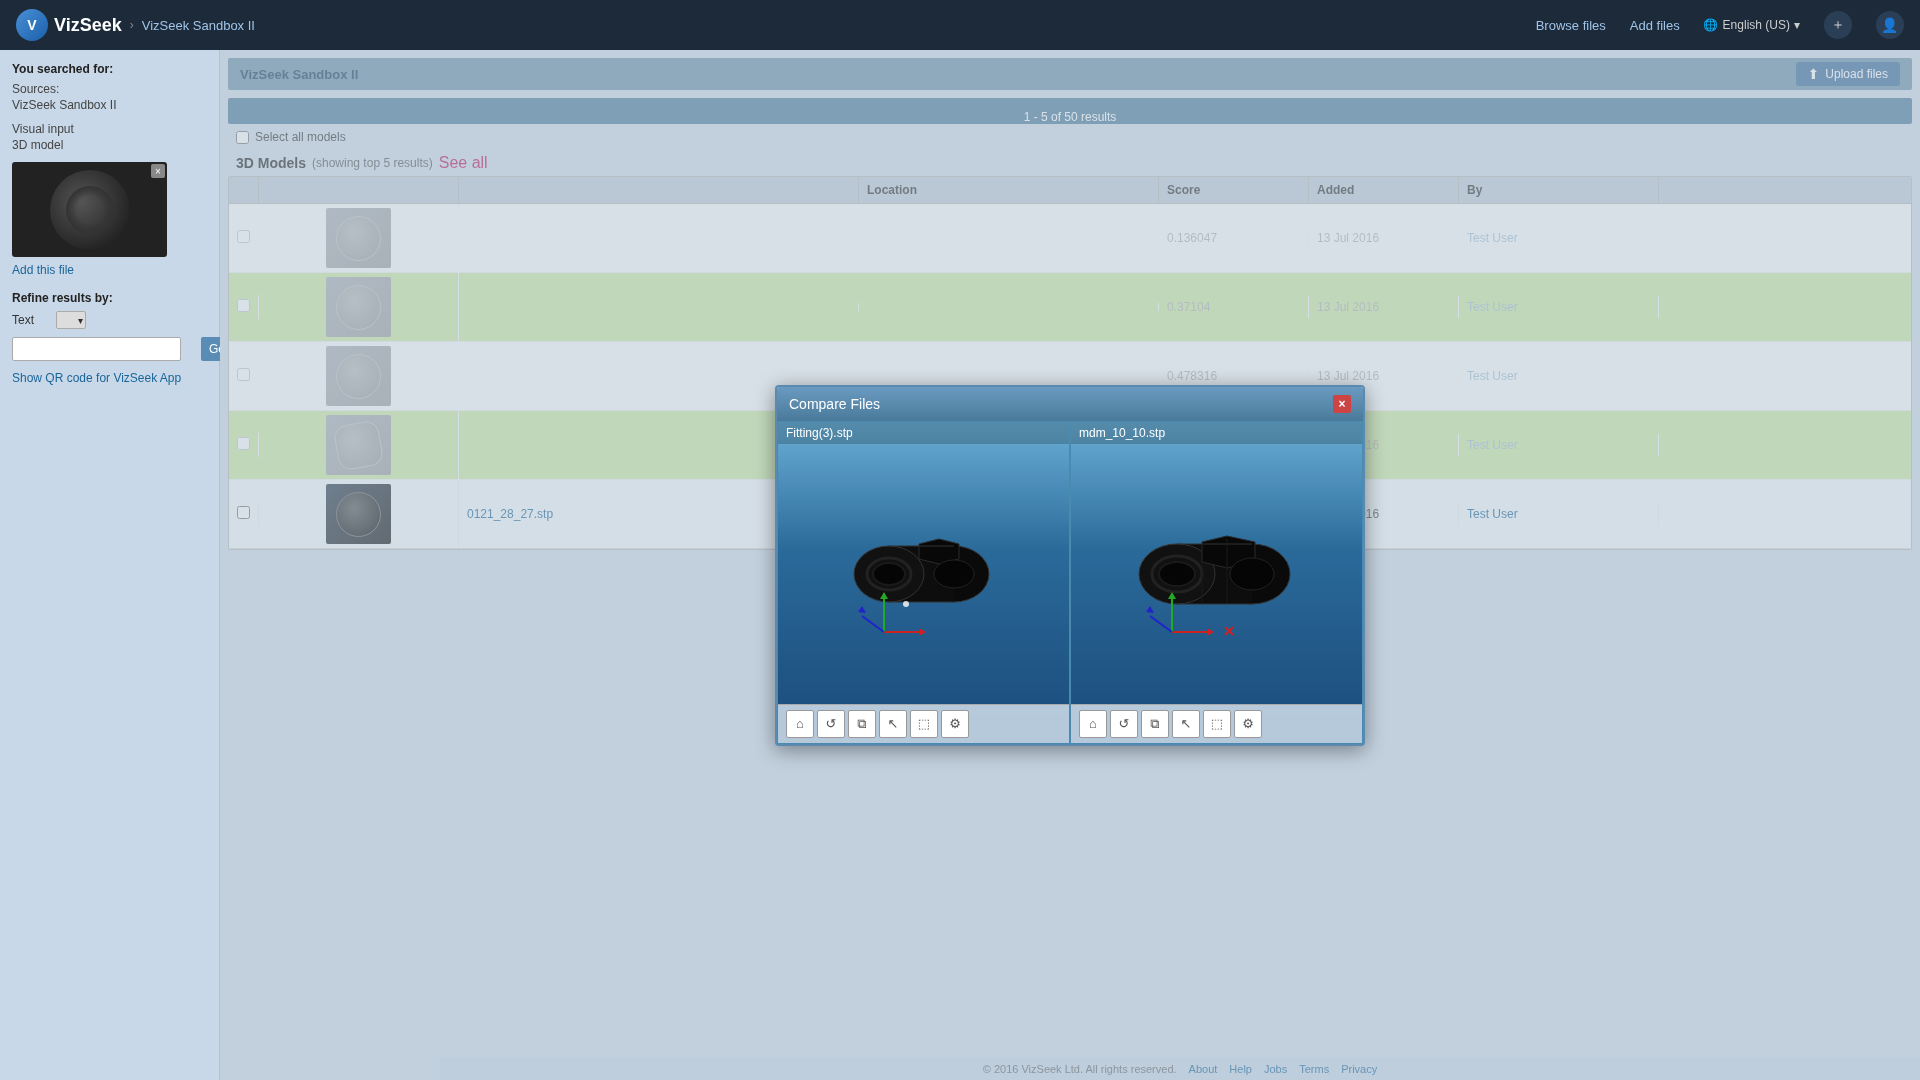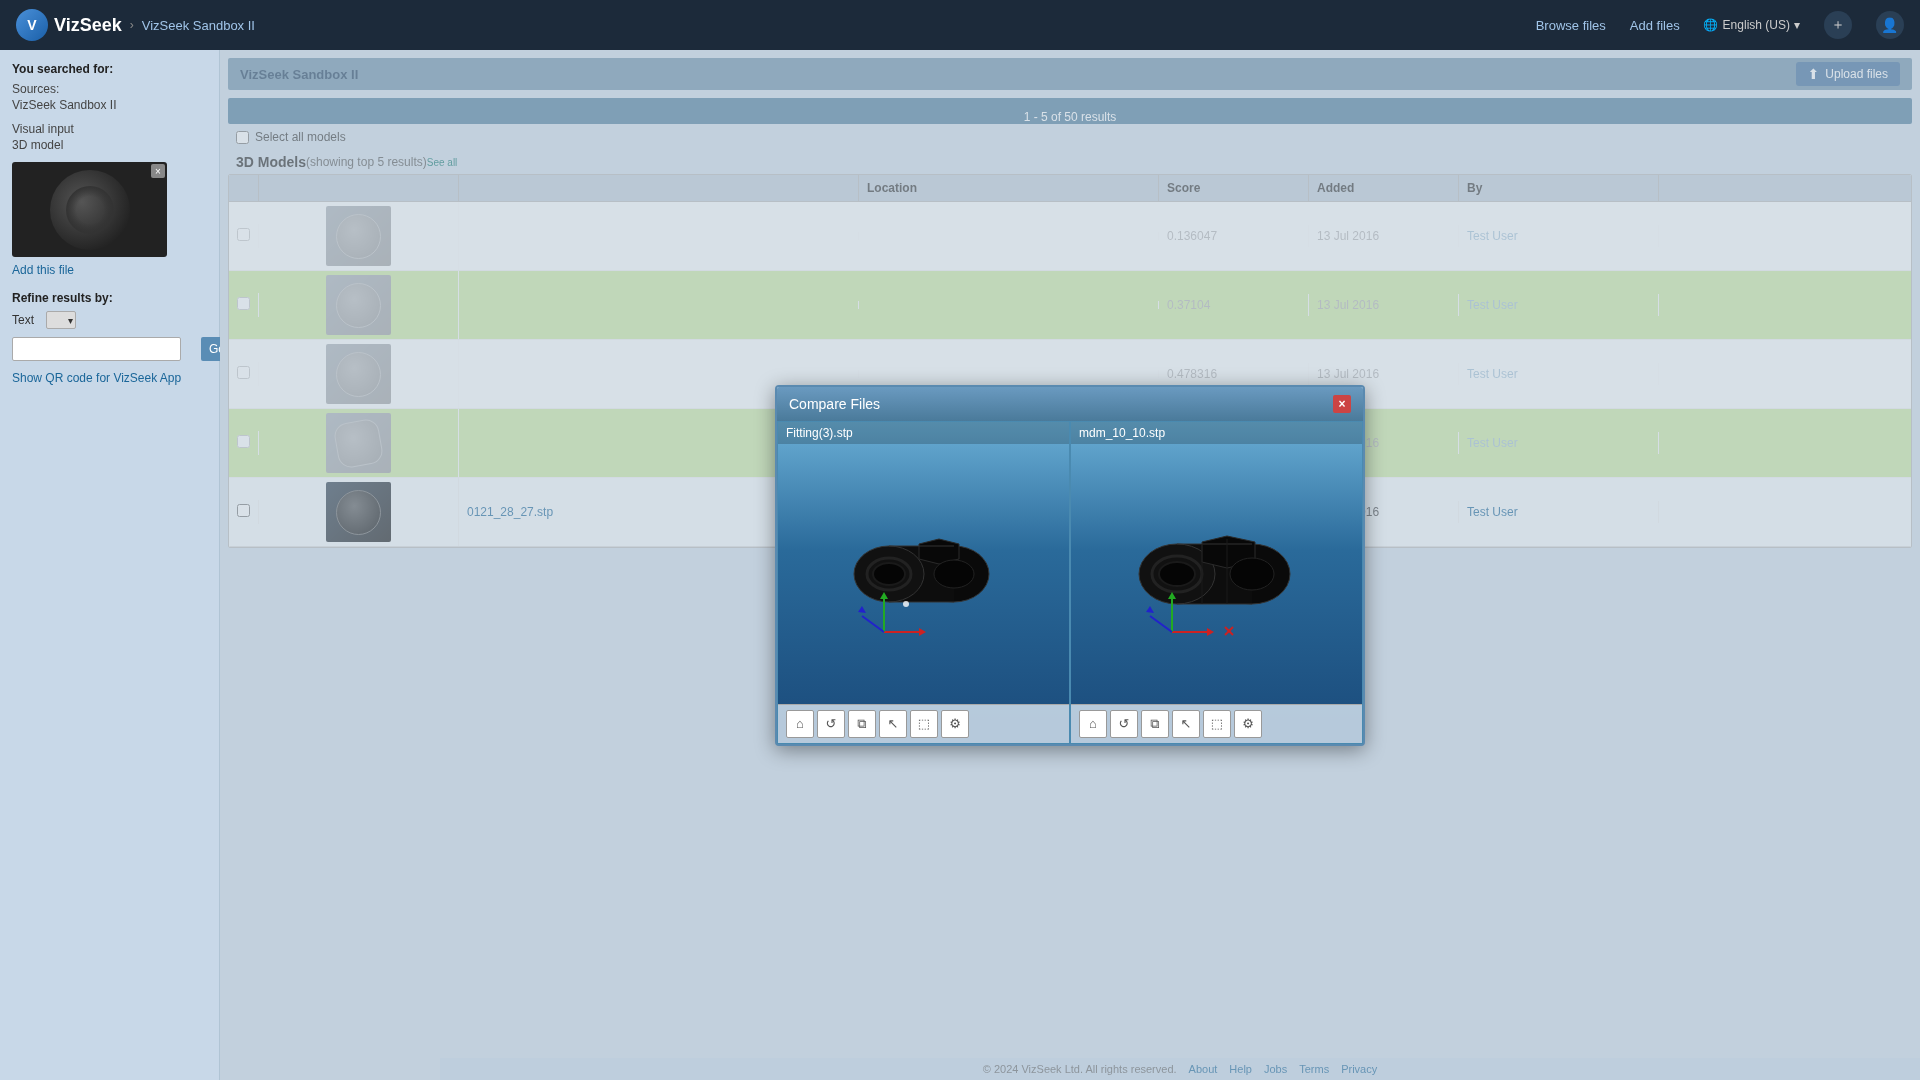--- a/index.html
+++ b/index.html
@@ -98,21 +98,21 @@
       content: '';
       position: absolute;
       top: 20%; left: 20%;
       width: 60%; height: 60%;
       background: radial-gradient(circle, transparent 40%, #333 70%);
       border-radius: 50%;
     }
     .add-file-link { color: #1a6699; font-size: 12px; cursor: pointer; margin-bottom: 14px; display: block; }
     .refine-title { font-size: 12px; font-weight: bold; color: #222; margin-bottom: 6px; }
     .text-filter-row {
-      display: flex; align-items: center; gap: 12px; margin-bottom: 8px;
+      display: flex; align-items: center; gap: 22px; margin-bottom: 8px;
     }
     .text-filter-label { font-size: 12px; color: #333; }
     .text-filter-dropdown {
       width: 30px; height: 18px; background: #ddd; border: 1px solid #aaa; border-radius: 2px;
       display: flex; align-items: center; justify-content: flex-end; padding-right: 2px; cursor: pointer; font-size: 10px;
     }
     .search-row {
       display: flex; align-items: center; gap: 20px; margin-bottom: 10px;
     }
     .search-input {
@@ -164,25 +164,25 @@
 
     
     #select-all-row {
       display: flex; align-items: center; padding: 6px 16px; font-size: 12px; color: #333;
     }
     .select-all-cb { margin-right: 6px; }
 
     
     #models-header {
       padding: 4px 24px 4px 16px;
-      display: flex; align-items: center; 
+      display: flex; align-items: center; gap: 6px;
     }
     .models-title { font-size: 14px; font-weight: bold; color: #222; }
     .models-subtitle { font-size: 12px; color: #555; }
-    .see-all-link { color: #0f766e; font-size: 10px; cursor: pointer; }
+    .see-all-link { color: #be185d; font-size: 16px; cursor: pointer; }
 
     
     #results-table {
       margin: 0 8px;
       background: white;
       border: 1px solid #bbb;
       border-radius: 2px;
       overflow: hidden;
     }
     .table-header {
@@ -578,21 +578,21 @@
               <div class="toolbar-btn">⬚</div>
               <div class="toolbar-btn">⚙</div>
             </div>
           </div>
 
         </div>
       </div>
     </div>
 
     <div id="footer">
-      <span>© 2024 VizSeek Ltd. All rights reserved.</span>
+      <span>© 2016 VizSeek Ltd. All rights reserved.</span>
       <span class="footer-link">About</span>
       <span class="footer-link">Help</span>
       <span class="footer-link">Jobs</span>
       <span class="footer-link">Terms</span>
       <span class="footer-link">Privacy</span>
     </div>
 
   </div>
 </div>
 

